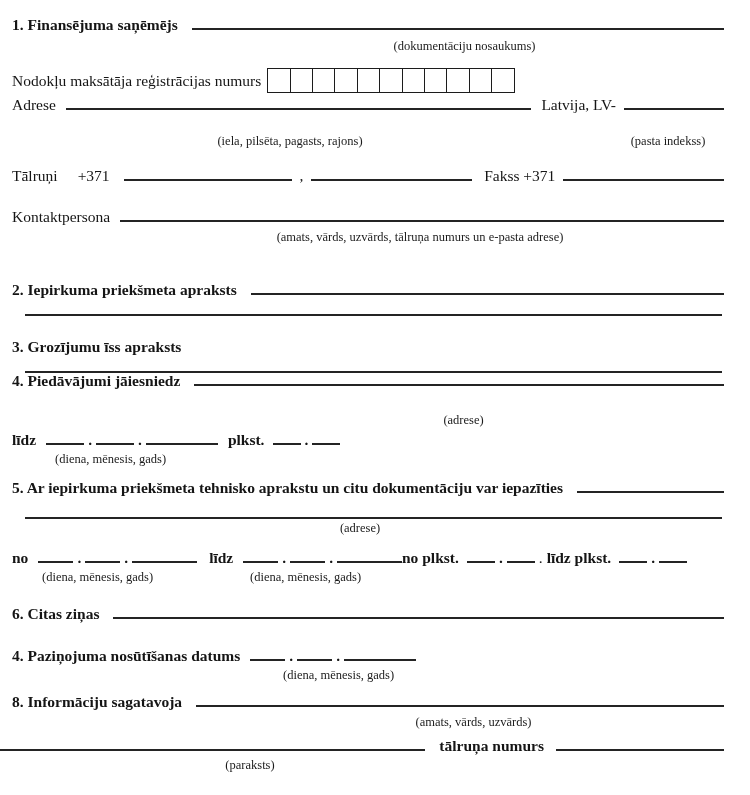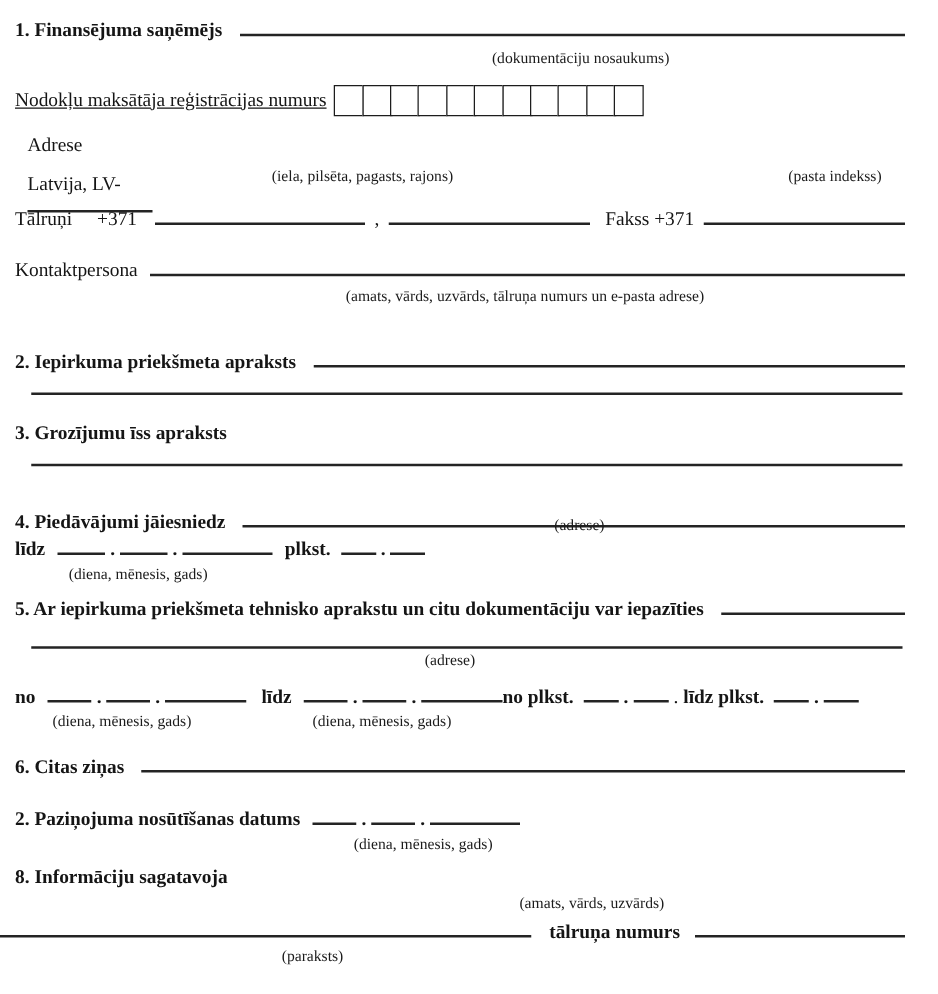--- a/index.html
+++ b/index.html
@@ -36,21 +36,21 @@
     height:0;
   }
   .boxes { display:flex; align-items:center; }
   .tbox {
     width:24px; height:25px;
     border:1.6px solid #1c1c1c;
     margin-left:-1.6px;
     background:#fff;
   }
   .tbox:first-child { margin-left:0; }
-  .gap6 { margin-right:6px;text-decoration:underline; }
+  .gap6 { margin-right:6px; }
   .gap10 { margin-right:10px; }
   .gap14 { margin-right:14px; }
   .w28 { width:28px; }
   .w35 { width:35px; } .w38 { width:38px; }
   .w65 { width:65px; } .w72 { width:72px; }
   .w100 { width:100px; } .w168 { width:168px; }
 </style>
 </head>
 <body>
 
@@ -70,21 +70,21 @@
       <span class="tbox"></span>
       <span class="tbox"></span>
       <span class="tbox"></span>
       <span class="tbox"></span>
       <span class="tbox"></span>
       <span class="tbox"></span>
       <span class="tbox"></span>
     </span>
 </div>
 
-<div class="abs row" style="left:12px; top:108px; width:712px;flex-direction:column;">
+<div class="abs row" style="left:12px; top:96px; width:712px;">
   <span class="lbl gap10">Adrese</span>
   <span class="blank fill"></span>
   <span class="lbl" style="margin:0 8px 0 10px;">Latvija, LV-</span>
   <span class="blank w100"></span>
 </div>
 <div class="abs cap" style="left:70px; top:134px; width:440px;">(iela, pilsēta, pagasts, rajons)</div>
 <div class="abs cap" style="left:612px; top:134px; width:112px;">(pasta indekss)</div>
 
 <div class="abs row" style="left:12px; top:167px; width:712px;">
   <span class="lbl" style="margin-right:20px;">Tālruņi</span>
@@ -107,21 +107,21 @@
   <span class="blank fill"></span>
 </div>
 <div class="hline" style="left:25px; top:314px; width:697px;"></div>
 
 <div class="abs row" style="left:12px; top:338px; width:712px;flex-direction:column;">
   <span class="b lbl gap14">3. Grozījumu īss apraksts</span>
   <span class="blank fill"></span>
 </div>
 <div class="hline" style="left:25px; top:371px; width:697px;"></div>
 
-<div class="abs row" style="left:12px; top:409px; width:712px;justify-content:flex-end;">
+<div class="abs row" style="left:12px; top:372px; width:712px;justify-content:flex-end;">
   <span class="b lbl gap14">4. Piedāvājumi jāiesniedz</span>
   <span class="blank fill"></span>
 </div>
 <div class="abs cap" style="left:205px; top:413px; width:517px;">(adrese)</div>
 
 <div class="abs row" style="left:12px; top:431px;">
   <span class="b lbl gap10">līdz</span>
   <span class="blank w38"></span>
   <span class="dot">.</span>
   <span class="blank w38"></span>
@@ -166,30 +166,30 @@
 </div>
 <div class="abs cap" style="left:42px; top:570px;">(diena, mēnesis, gads)</div>
 <div class="abs cap" style="left:250px; top:570px;">(diena, mēnesis, gads)</div>
 
 <div class="abs row" style="left:12px; top:605px; width:712px;">
   <span class="b lbl gap14">6. Citas ziņas</span>
   <span class="blank fill"></span>
 </div>
 
 <div class="abs row" style="left:12px; top:647px;">
-  <span class="b lbl gap10">2. Paziņojuma nosūtīšanas datums</span>
+  <span class="b lbl gap10">4. Paziņojuma nosūtīšanas datums</span>
   <span class="blank w35"></span>
   <span class="dot">.</span>
   <span class="blank w35"></span>
   <span class="dot">.</span>
   <span class="blank w72"></span>
 </div>
 <div class="abs cap" style="left:283px; top:668px;">(diena, mēnesis, gads)</div>
 
-<div class="abs row" style="left:12px; top:693px; width:712px;flex-direction:column;">
+<div class="abs row" style="left:12px; top:693px; width:712px;">
   <span class="b lbl gap14">8. Informāciju  sagatavoja</span>
   <span class="blank fill"></span>
 </div>
 <div class="abs cap" style="left:225px; top:715px; width:497px;">(amats, vārds, uzvārds)</div>
 
 <div class="abs row" style="left:0px; top:737px; width:724px;">
   <span class="blank" style="flex:1;"></span>
   <span class="b lbl" style="margin:0 12px 0 14px;">tālruņa numurs</span>
   <span class="blank w168"></span>
 </div>

